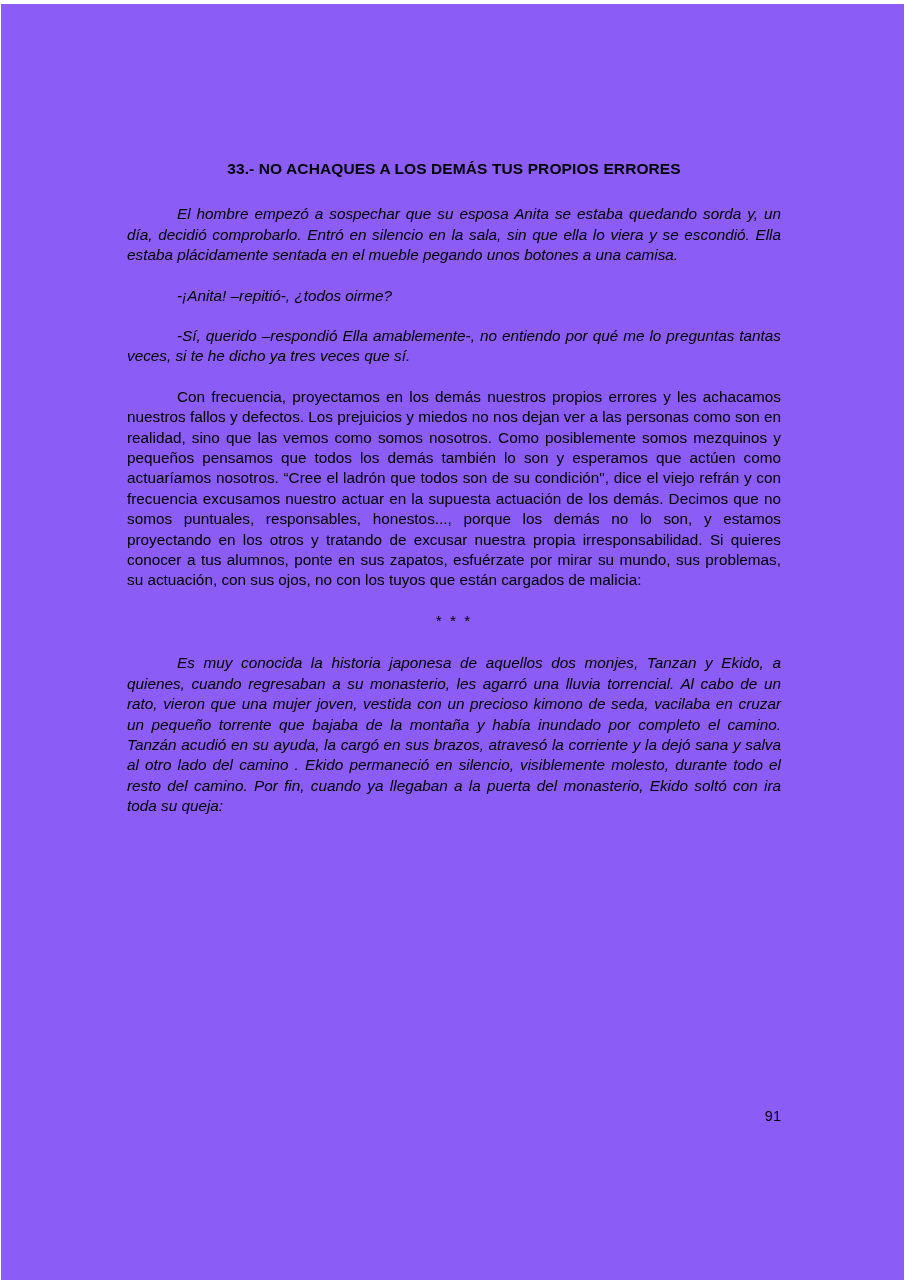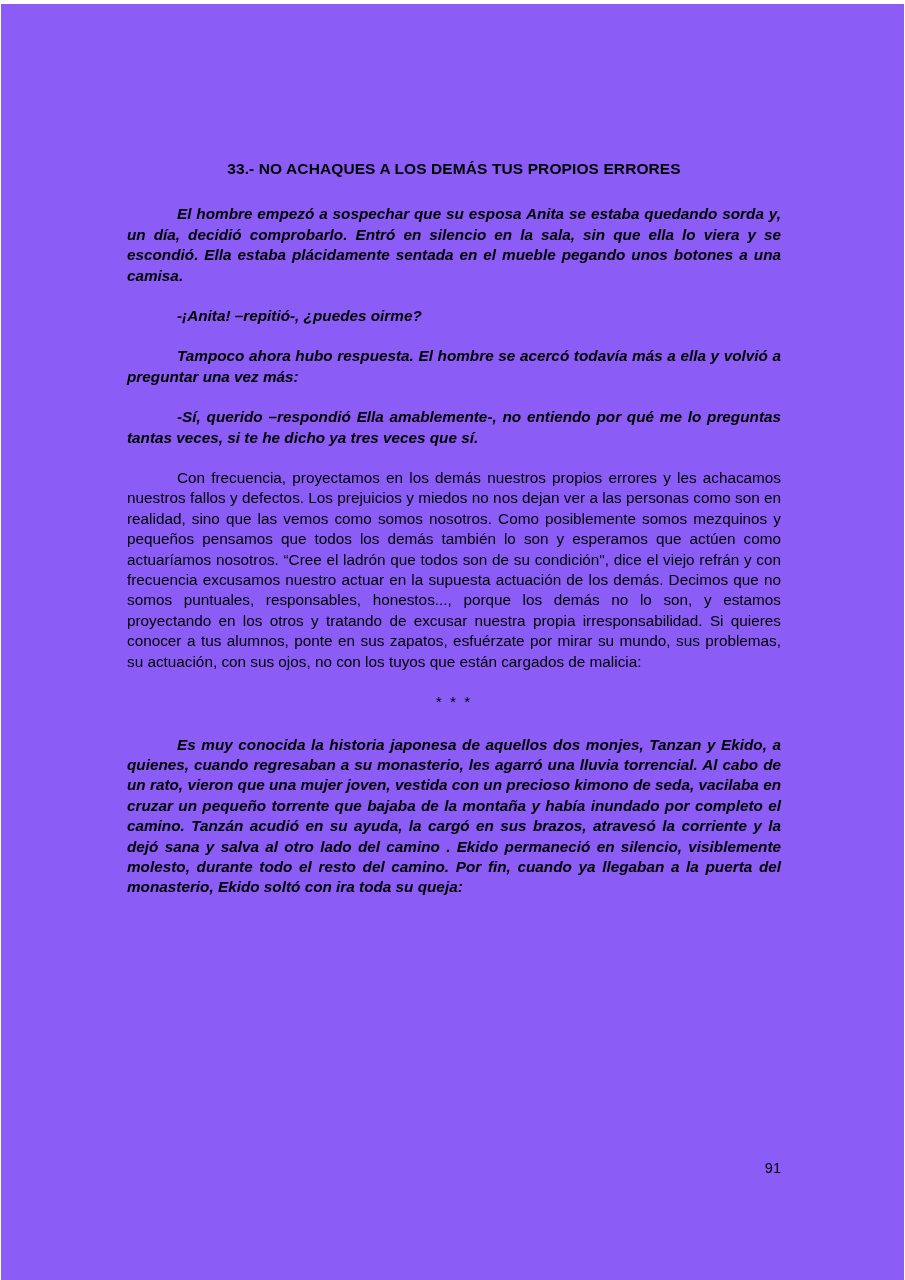--- a/index.html
+++ b/index.html
@@ -39,62 +39,60 @@
     margin: 0 0 20px 0;
     padding: 0;
     font-size: 15.3px;
     line-height: 20.4px;
     text-align: justify;
     text-justify: inter-word;
     hyphens: none;
   }
   p.para.italic {
     font-style: italic;
-    font-weight: bold;
   }
   p.para.indent {
     text-indent: 50px;
   }
   p.para.last {
     margin-bottom: 0;
   }
   .separator {
     text-align: center;
     font-size: 15.3px;
     line-height: 20.4px;
     letter-spacing: 2px;
     margin: 0 0 22px 0;
     padding: 0;
   }
   .page-number {
     position: absolute;
     left: 0;
-    top: 1155px;
+    top: 1103px;
     width: 780px;
     text-align: right;
     font-size: 14.5px;
     line-height: 18px;
   }
 </style>
 </head>
 <body>
 
 <div class="page">
 
   <div class="content">
 
     <h1 class="doc-title">33.- NO ACHAQUES A LOS DEMÁS TUS PROPIOS ERRORES</h1>
 
     <p class="para italic indent">El hombre empezó a sospechar que su esposa Anita se estaba quedando sorda y, un día, decidió comprobarlo. Entró en silencio en la sala, sin que ella lo viera y se escondió.  Ella estaba plácidamente sentada en el mueble pegando unos botones a una camisa.</p>
 
 
 
-    <p class="para italic indent">-¡Anita! –repitió-, ¿puedes oirme?</p>
+    <p class="para italic indent">-¡Anita! –repitió-, ¿todos oirme?</p>
 
-    <p class="para italic indent">Tampoco ahora hubo respuesta. El hombre se acercó todavía más a ella y volvió a preguntar una vez más:</p>
 
 
     <p class="para italic indent">-Sí, querido –respondió Ella amablemente-, no entiendo por qué me lo preguntas tantas veces, si te he dicho ya tres veces que sí.</p>
 
     <p class="para indent">Con frecuencia, proyectamos en los demás nuestros  propios errores y les achacamos nuestros fallos y defectos.  Los prejuicios y miedos no nos dejan ver a las personas como son en realidad, sino que las vemos como somos nosotros. Como posiblemente  somos mezquinos y pequeños pensamos que todos los demás también lo son y esperamos que actúen como actuaríamos nosotros. “Cree el ladrón que todos son de su condición", dice el viejo refrán y con frecuencia excusamos nuestro actuar en la supuesta actuación de los demás. Decimos que no somos puntuales, responsables, honestos..., porque los demás no lo son, y estamos proyectando en los otros y tratando de excusar nuestra propia irresponsabilidad. Si quieres conocer a tus alumnos, ponte en sus zapatos, esfuérzate por mirar su mundo, sus problemas, su actuación, con sus ojos, no con los tuyos que están cargados de malicia:</p>
 
     <div class="separator">* * *</div>
 
     <p class="para italic indent last">Es muy conocida la historia japonesa de aquellos dos monjes, Tanzan y Ekido, a quienes,  cuando regresaban a su monasterio,  les agarró una lluvia torrencial. Al cabo de un rato, vieron que una mujer joven, vestida con un precioso kimono de seda,  vacilaba en cruzar un pequeño  torrente  que bajaba  de la montaña  y había inundado por completo el camino.   Tanzán acudió en su ayuda, la cargó en sus brazos, atravesó la corriente y la dejó sana y salva al otro lado del camino . Ekido permaneció en silencio, visiblemente molesto, durante todo el resto del camino. Por fin, cuando ya llegaban a la puerta del monasterio, Ekido soltó con ira toda su queja:</p>
 

